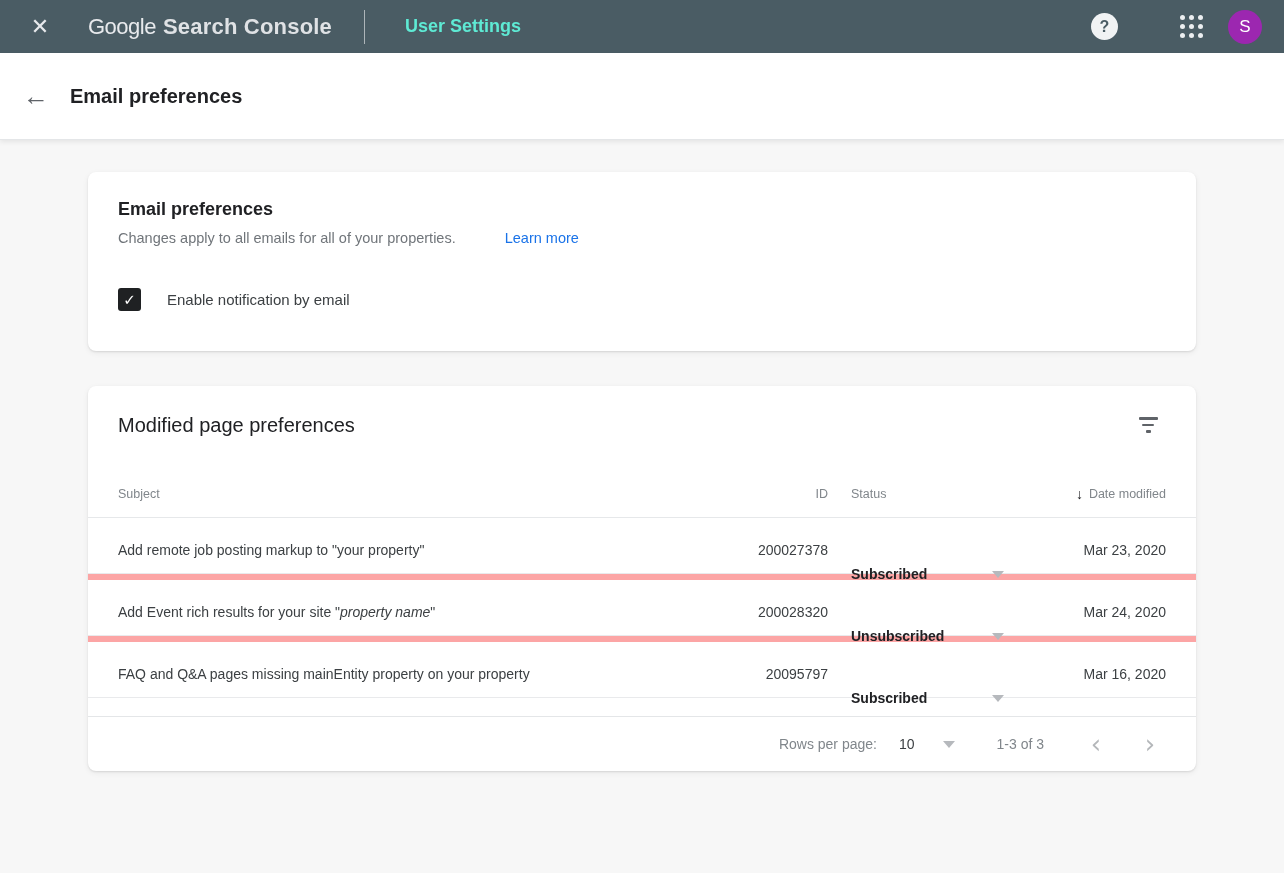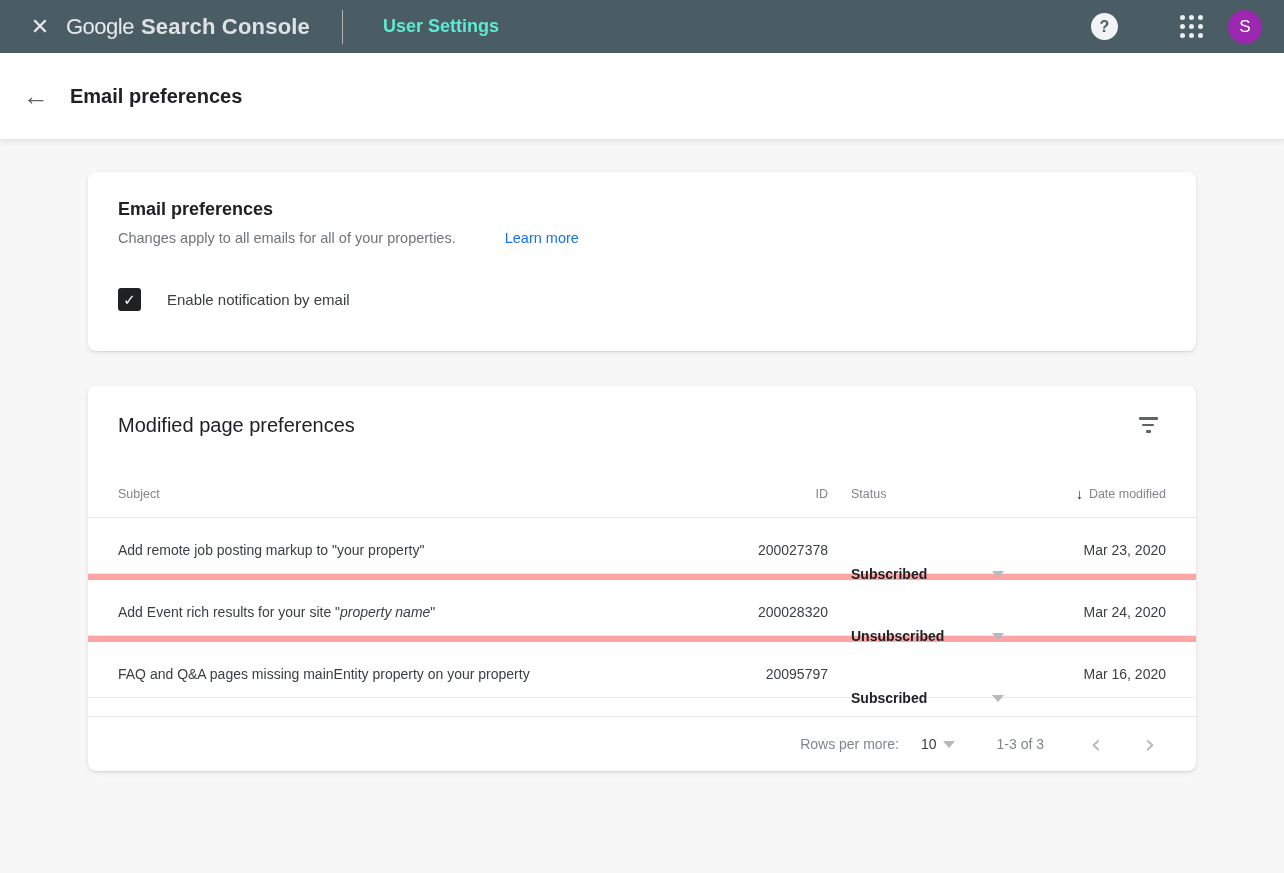--- a/index.html
+++ b/index.html
@@ -14,21 +14,21 @@
   
   .topbar {
     height:53px; background:#4a5c64;
     display:flex; align-items:center;
     padding:0 16px 0 24px;
   }
   .close-btn {
     width:32px; height:32px; display:flex; align-items:center; justify-content:center;
     color:#e8eaed; font-size:22px; cursor:pointer; font-weight:400;
   }
-  .brand { display:flex; align-items:baseline; margin-left:10px; white-space:nowrap; }
+  .brand { display:flex; align-items:baseline; margin-left:32px; white-space:nowrap; }
   .brand .g { font-size:22px; color:#e8eaed; font-weight:500; letter-spacing:-0.5px; }
   .brand .p { font-size:22px; color:#dfe2e5; font-weight:700; margin-left:7px; letter-spacing:0.2px; }
   .bar-divider { width:1px; height:34px; background:rgba(255,255,255,.55); margin:0 0 0 32px; }
   .bar-title { font-size:18px; font-weight:700; color:#5eead4; margin-left:40px; }
   .bar-spacer { flex:1; }
   .help-btn {
     width:27px; height:27px; border-radius:50%; background:#f1f3f4;
     display:flex; align-items:center; justify-content:center;
     color:#4a5c64; font-size:16px; font-weight:700; cursor:pointer;
   }
@@ -113,21 +113,21 @@
     width:0; height:0; border-left:6px solid transparent; border-right:6px solid transparent;
     border-top:7px solid #b6b9bd; cursor:pointer;
   }
 
   .tfooter {
     border-top:1px solid #e4e6e8; margin-top:18px; height:55px;
     display:flex; align-items:center; justify-content:flex-end;
     padding:0 28px; color:#80868b; font-size:14px;
   }
   .rpp-label { margin-right:22px; }
-  .rpp-select { display:flex; align-items:center; gap:6px; cursor:pointer; }
+  .rpp-select { display:flex; align-items:center; gap:28px; cursor:pointer; }
   .rpp-value { color:#3c4043; font-weight:400; }
   .range-label { margin-left:42px; }
   .pg-btn {
     width:36px; height:36px; display:flex; align-items:center; justify-content:center;
     color:#b4b7ba; font-size:26px; font-weight:400; cursor:pointer; font-family:"DejaVu Sans",sans-serif;
     line-height:1;
   }
   .pg-prev { margin-left:34px; }
   .pg-next { margin-left:18px; }
 </style>
@@ -225,21 +225,21 @@
         <div class="cell status-cell">
           <span class="status-label">Subscribed</span>
           <span class="tri-down"></span>
         </div>
         <div class="cell cell-r">Mar 16, 2020</div>
       </div>
 
     </div>
 
     <div class="tfooter">
-      <span class="rpp-label">Rows per more:</span>
+      <span class="rpp-label">Rows per page:</span>
       <span class="rpp-select">
         <span class="rpp-value">10</span>
         <span class="tri-down"></span>
       </span>
       <span class="range-label">1-3 of 3</span>
       <span class="pg-btn pg-prev">‹</span>
       <span class="pg-btn pg-next">›</span>
     </div>
   </div>
 

